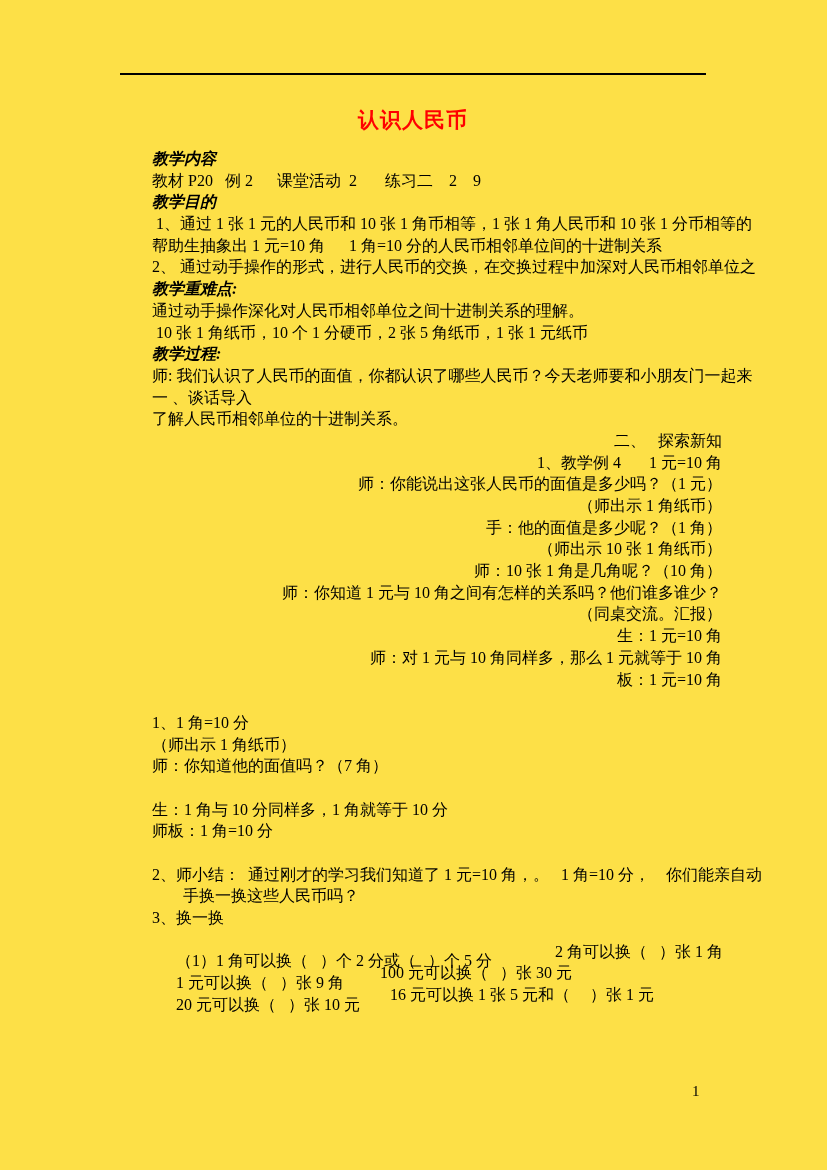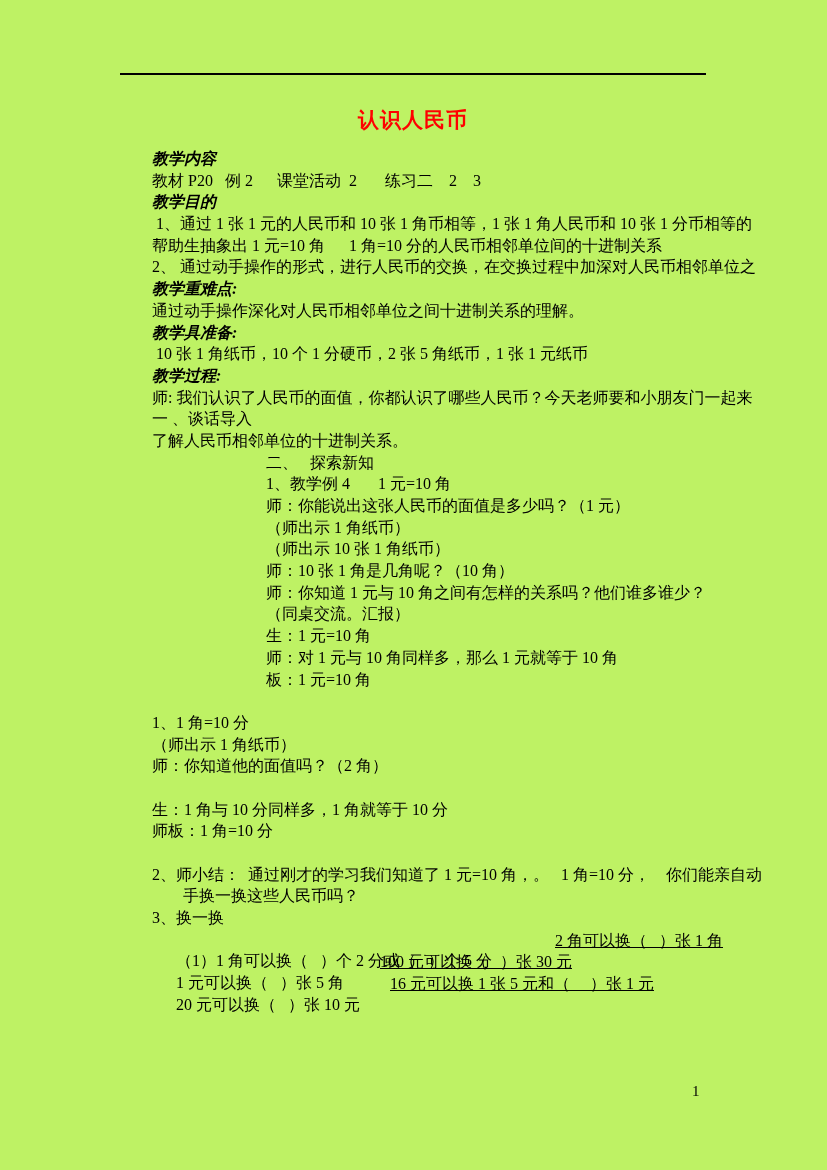--- a/index.html
+++ b/index.html
@@ -1,20 +1,20 @@
 <!DOCTYPE html>
 <html><head>
 <meta charset="utf-8">
 <style>
   html, body { margin: 0; padding: 0; background: #ffffff; }
   .page {
     position: relative;
     width: 827px;
     height: 1170px;
-    background: #bef264;
+    background: #fde047;
     font-family: "Liberation Serif", "DejaVu Serif", serif;
     font-size: 16px;
     color: #000000;
     overflow: hidden;
   }
   .header-rule {
     position: absolute;
     left: 120px;
     top: 73px;
     width: 586px;
@@ -38,24 +38,24 @@
     top: 148px;
     width: 570px;
     line-height: 21.7px;
   }
   .ln {
     height: 21.7px;
     white-space: pre;
     overflow: visible;
   }
   .bold { font-weight: bold; font-style: italic; }
-  .ind { padding-left: 114px; }
+  .ind { padding-left: 114px; text-align: right; }
   .ind-sm { padding-left: 31px; }
   .two-col { position: relative; }
-  .col2 { position: absolute; top: 1px; white-space: pre; text-decoration: underline; }
+  .col2 { position: absolute; top: 12px; white-space: pre; }
   .col2-a { left: 403px; }
   .col2-b { left: 228px; }
   .col2-c { left: 238px; }
   .page-number {
     position: absolute;
     left: 692px;
     top: 1083px;
     font-size: 15px;
   }
 </style>
@@ -64,75 +64,75 @@
 
 <div class="page">
 
   <div class="header-rule"></div>
 
   <h1 class="doc-title" style="color: rgb(255, 0, 0);">认识人民币</h1>
 
   <div class="body-text">
 
     <div class="ln bold">教学内容</div>
-    <div class="ln">教材 P20   例 2      课堂活动  2       练习二    2    3</div>
+    <div class="ln">教材 P20   例 2      课堂活动  2       练习二    2    9</div>
 
     <div class="ln bold">教学目的</div>
     <div class="ln"> 1、通过 1 张 1 元的人民币和 10 张 1 角币相等，1 张 1 角人民币和 10 张 1 分币相等的</div>
     <div class="ln">帮助生抽象出 1 元=10 角      1 角=10 分的人民币相邻单位间的十进制关系</div>
     <div class="ln">2、 通过动手操作的形式，进行人民币的交换，在交换过程中加深对人民币相邻单位之</div>
 
     <div class="ln bold">教学重难点:</div>
     <div class="ln">通过动手操作深化对人民币相邻单位之间十进制关系的理解。</div>
 
-    <div class="ln bold">教学具准备:</div>
     <div class="ln"> 10 张 1 角纸币，10 个 1 分硬币，2 张 5 角纸币，1 张 1 元纸币</div>
 
     <div class="ln bold">教学过程:</div>
 
     <div class="ln">师: 我们认识了人民币的面值，你都认识了哪些人民币？今天老师要和小朋友门一起来</div>
     <div class="ln">一 、谈话导入</div>
     <div class="ln">了解人民币相邻单位的十进制关系。</div>
 
     <div class="ln ind">二、   探索新知</div>
     <div class="ln ind">1、教学例 4       1 元=10 角</div>
     <div class="ln ind">师：你能说出这张人民币的面值是多少吗？（1 元）</div>
     <div class="ln ind">（师出示 1 角纸币）</div>
+    <div class="ln ind">手：他的面值是多少呢？（1 角）</div>
     <div class="ln ind">（师出示 10 张 1 角纸币）</div>
     <div class="ln ind">师：10 张 1 角是几角呢？（10 角）</div>
     <div class="ln ind">师：你知道 1 元与 10 角之间有怎样的关系吗？他们谁多谁少？</div>
     <div class="ln ind">（同桌交流。汇报）</div>
     <div class="ln ind">生：1 元=10 角</div>
     <div class="ln ind">师：对 1 元与 10 角同样多，那么 1 元就等于 10 角</div>
     <div class="ln ind">板：1 元=10 角</div>
 
     <div class="ln"></div>
 
     <div class="ln">1、1 角=10 分</div>
     <div class="ln">（师出示 1 角纸币）</div>
-    <div class="ln">师：你知道他的面值吗？（2 角）</div>
+    <div class="ln">师：你知道他的面值吗？（7 角）</div>
 
     <div class="ln"></div>
 
     <div class="ln">生：1 角与 10 分同样多，1 角就等于 10 分</div>
     <div class="ln">师板：1 角=10 分</div>
 
     <div class="ln"></div>
 
     <div class="ln">2、师小结：  通过刚才的学习我们知道了 1 元=10 角，。   1 角=10 分，    你们能亲自动</div>
     <div class="ln ind-sm">手换一换这些人民币吗？</div>
 
     <div class="ln">3、换一换</div>
 
     <div class="ln two-col">
       <span>（1）1 角可以换（   ）个 2 分或（   ）个 5 分</span>
       <span class="col2 col2-a">2 角可以换（   ）张 1 角</span>
     </div>
     <div class="ln two-col">
-      <span>1 元可以换（   ）张 5 角</span>
+      <span>1 元可以换（   ）张 9 角</span>
       <span class="col2 col2-b">100 元可以换（   ）张 30 元</span>
     </div>
     <div class="ln two-col">
       <span>20 元可以换（   ）张 10 元</span>
       <span class="col2 col2-c">16 元可以换 1 张 5 元和（     ）张 1 元</span>
     </div>
 
   </div>
 
   <div class="page-number">1</div>

